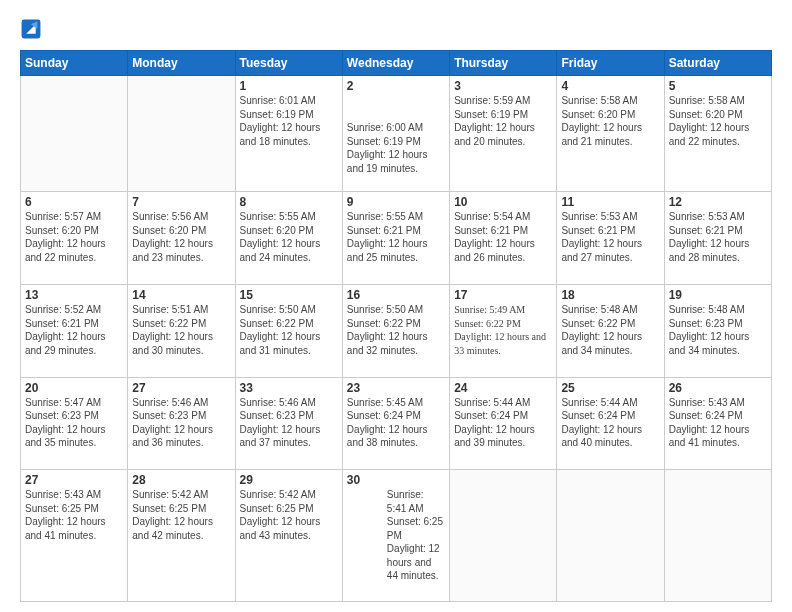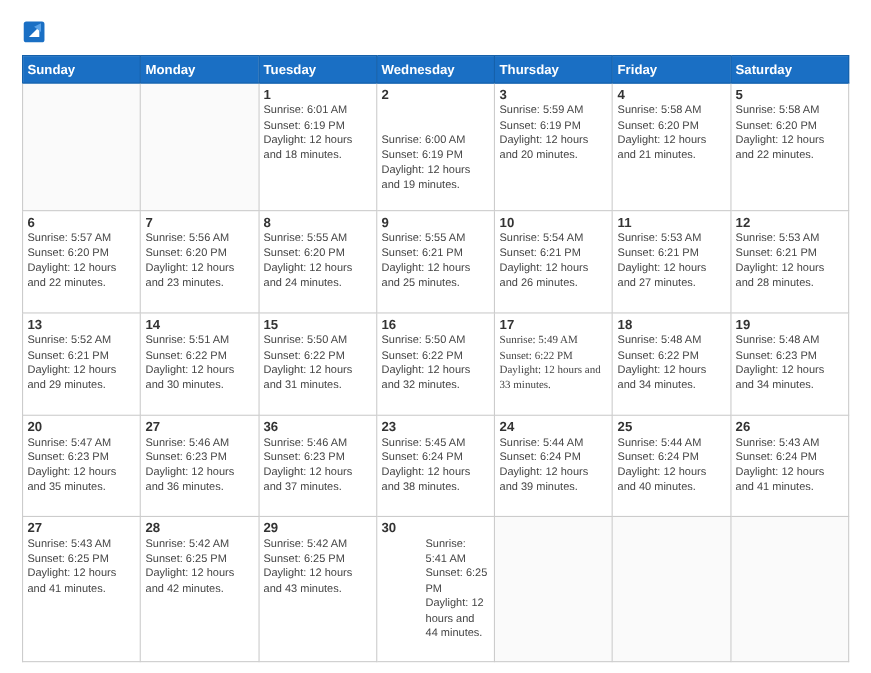--- a/index.html
+++ b/index.html
@@ -261,21 +261,21 @@
 Sunset: 6:23 PM
 Daylight: 12 hours and 35 minutes.</div>
           </td>
           <td>
             <span class="day-num">27</span>
             <div class="day-info" style="white-space: pre-line;">Sunrise: 5:46 AM
 Sunset: 6:23 PM
 Daylight: 12 hours and 36 minutes.</div>
           </td>
           <td>
-            <span class="day-num">36</span>
+            <span class="day-num">33</span>
             <div class="day-info" style="white-space: pre-line;">Sunrise: 5:46 AM
 Sunset: 6:23 PM
 Daylight: 12 hours and 37 minutes.</div>
           </td>
           <td>
             <span class="day-num">23</span>
             <div class="day-info" style="white-space: pre-line;">Sunrise: 5:45 AM
 Sunset: 6:24 PM
 Daylight: 12 hours and 38 minutes.</div>
           </td>

